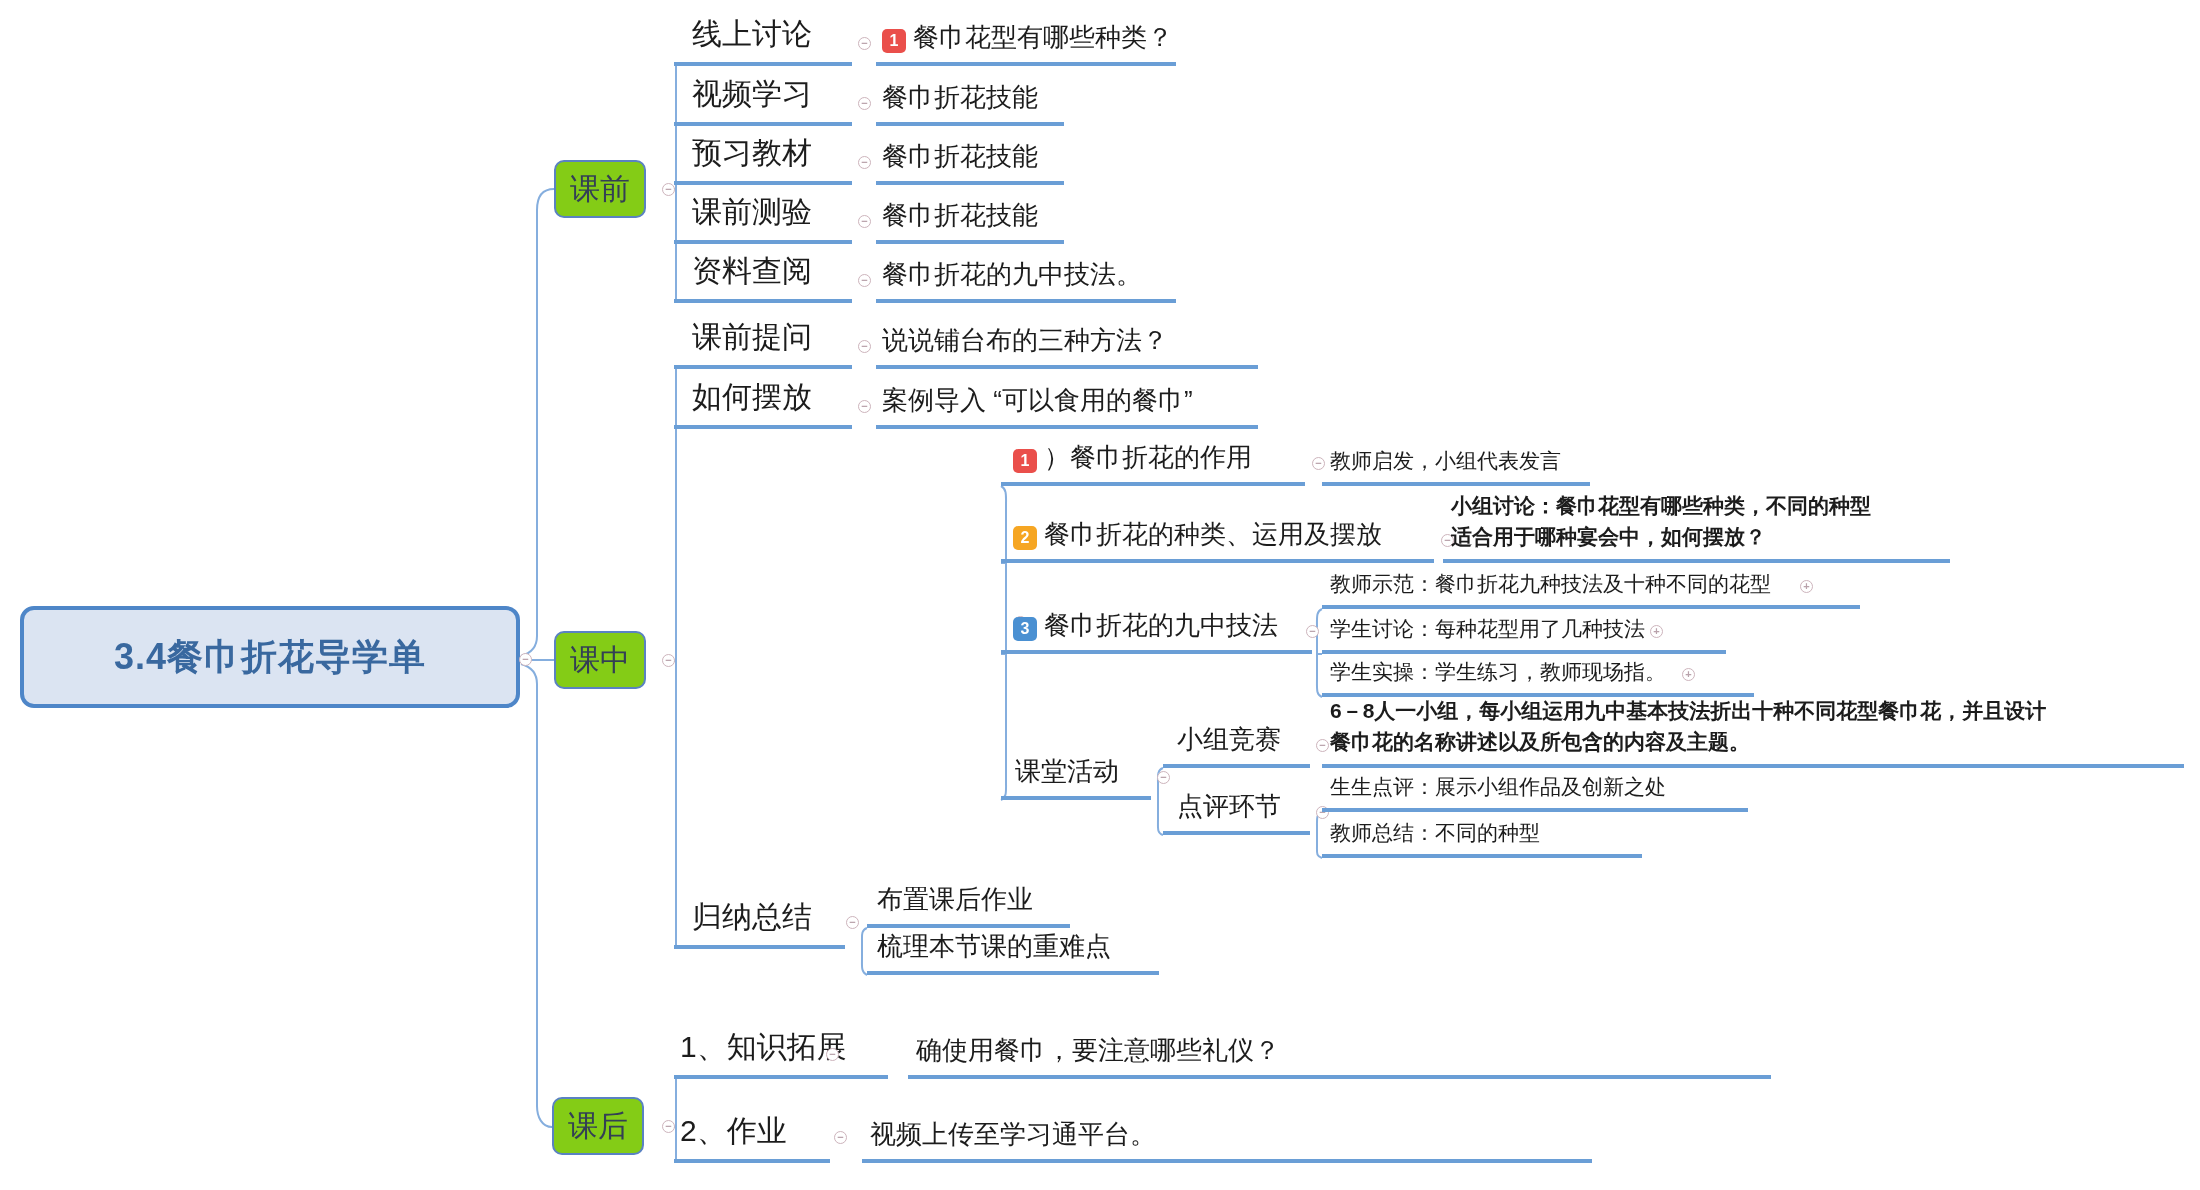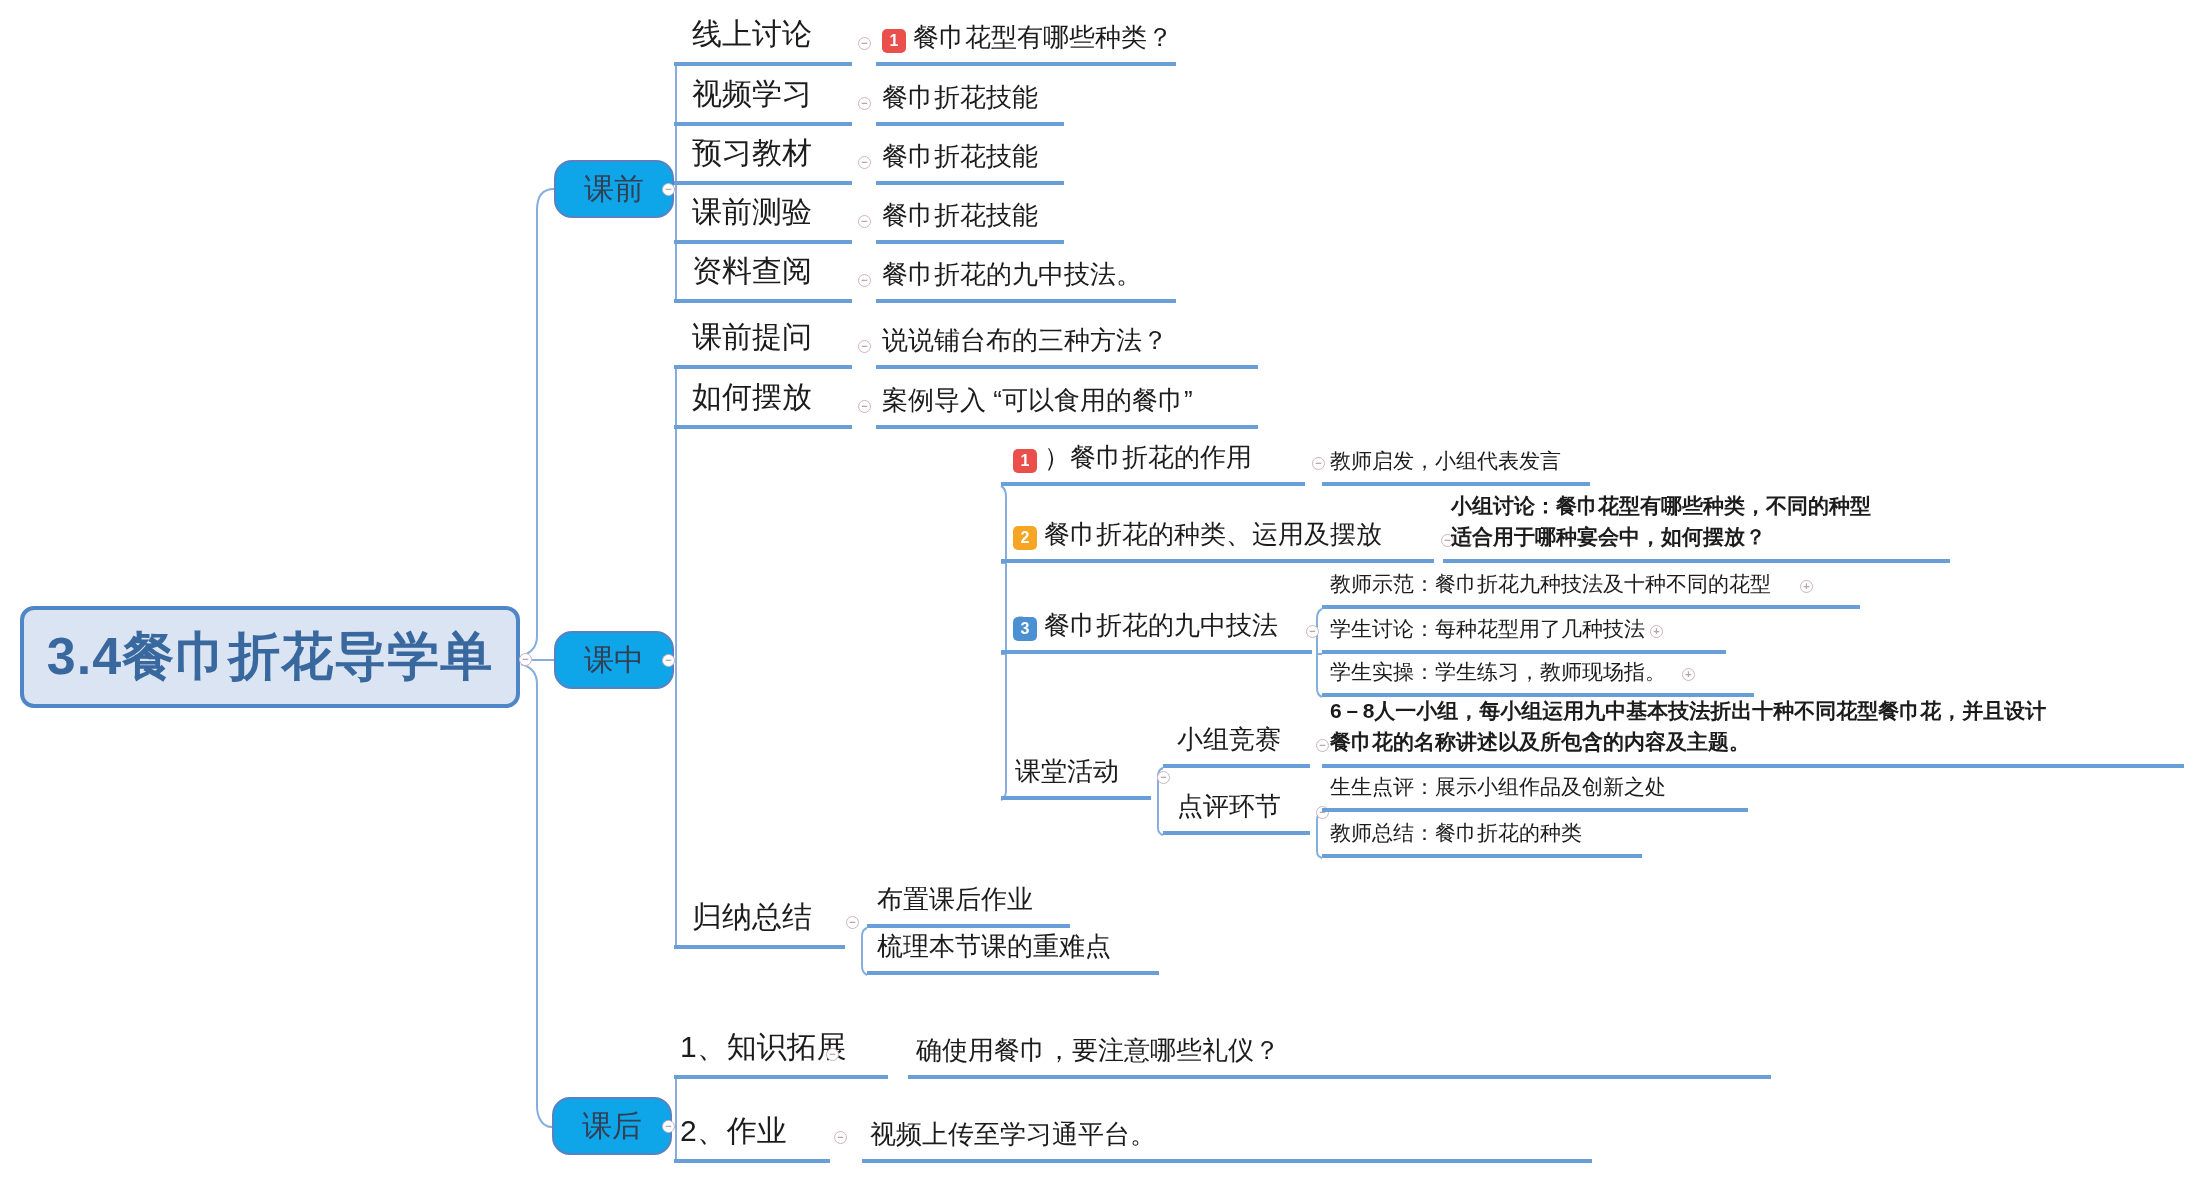--- a/index.html
+++ b/index.html
@@ -17,27 +17,27 @@
   .ml{display:block;white-space:nowrap;}
   .lh31 .ml{line-height:31px;font-weight:bold;}
   .lh36 .ml{line-height:36px;}
   .p18{padding-left:18px;}
   .p14{padding-left:14px;}
   .p12{padding-left:12px;}
   .p10{padding-left:10px;}
   .p8{padding-left:8px;}
   .p6{padding-left:6px;}
   
-  .bx{position:absolute;width:120px;height:58px;box-sizing:border-box;background:#0ea5e9;
-      border:2px solid #5a82c2;border-radius:18px;display:flex;align-items:center;
+  .bx{position:absolute;width:92px;height:58px;box-sizing:border-box;background:#84cc16;
+      border:2px solid #5a82c2;border-radius:10px;display:flex;align-items:center;
       justify-content:center;font-size:30px;color:#333f55;}
   
   .rt{position:absolute;left:20px;top:606px;width:500px;height:102px;box-sizing:border-box;
       background:#dbe4f2;border:4px solid #4e86c8;border-radius:14px;display:flex;
-      align-items:center;justify-content:center;font-size:52px;font-weight:bold;
+      align-items:center;justify-content:center;font-size:36px;font-weight:bold;
       color:#39689f;letter-spacing:1px;}
   
   .cc{position:absolute;width:13px;height:13px;box-sizing:border-box;border:1px solid #cdb4bc;
       border-radius:50%;background:#ffffff;color:#b9a2ab;font-size:11px;line-height:10px;
       text-align:center;font-weight:bold;overflow:hidden;}
   
   .badge{display:inline-block;width:24px;height:24px;border-radius:5px;color:#ffffff;
       font-size:16px;font-weight:bold;text-align:center;line-height:24px;margin:0 7px 2px 0;}
   .b-red{background:#ea4f4b;}
   .b-orange{background:#f6a623;}
@@ -200,21 +200,21 @@
     </div>
 
   <div class="ln s26 p14" style="left:1163px;top:793px;width:147px">
       <span class="t">点评环节</span>
     </div>
   <div class="cc" style="left:1316px;top:806px">−</div>
   <div class="ln s21 p8" style="left:1322px;top:774px;width:426px">
       <span class="t">生生点评：展示小组作品及创新之处</span>
     </div>
   <div class="ln s21 p8" style="left:1322px;top:820px;width:320px">
-      <span class="t">教师总结：餐巾折花的种类</span>
+      <span class="t">教师总结：不同的种型</span>
     </div>
 
   <div class="ln s30 p18" style="left:674px;top:903px;width:171px">
       <span class="t">归纳总结</span>
     </div>
   <div class="cc" style="left:846px;top:916px">−</div>
   <div class="ln s26 p10" style="left:867px;top:886px;width:203px">
       <span class="t">布置课后作业</span>
     </div>
   <div class="ln s26 p10" style="left:867px;top:933px;width:292px">

